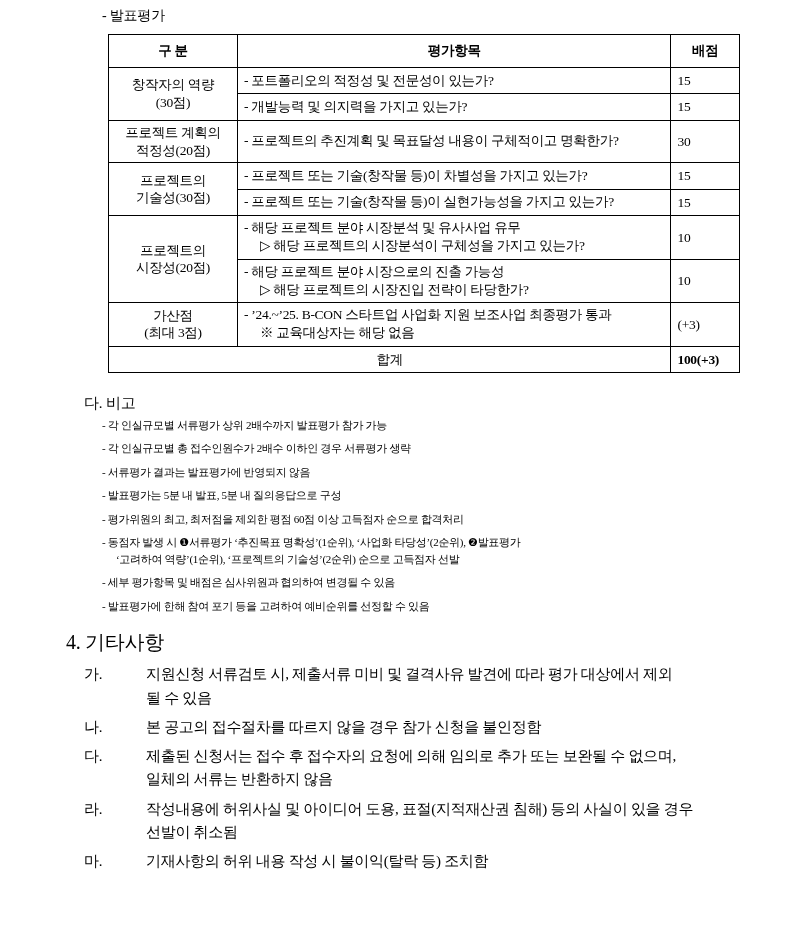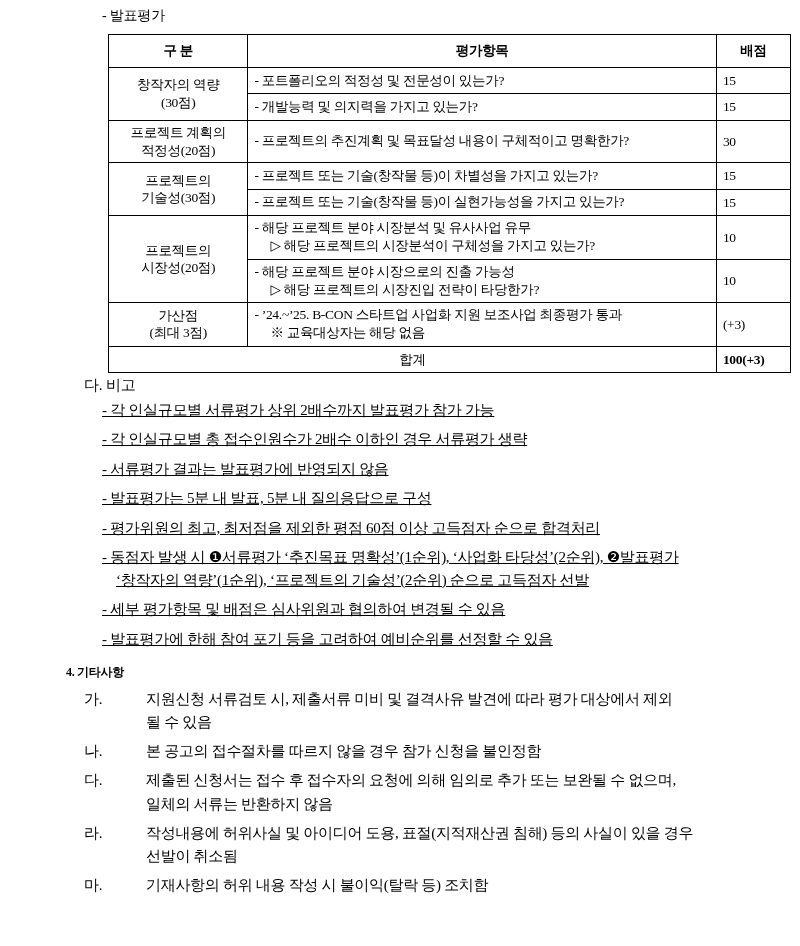--- a/index.html
+++ b/index.html
@@ -23,21 +23,21 @@
     width: 800px;
   }
   .lead-line {
     margin: 0 0 8px 72px;
     font-size: 14px;
     letter-spacing: -0.2px;
   }
   table.eval {
     border-collapse: collapse;
     margin: 0 0 0 78px;
-    width: 683px;
+    width: 632px;
     table-layout: fixed;
   }
   table.eval th, table.eval td {
     border: 1px solid #000000;
     padding: 3px 6px;
     font-size: 13.5px;
     letter-spacing: -0.3px;
     vertical-align: middle;
   }
   table.eval th {
@@ -68,50 +68,49 @@
     text-align: left;
   }
   td.total-label {
     text-align: center;
     font-weight: normal;
   }
   td.total-score {
     font-weight: bold;
   }
   .section {
-    margin-top: 2px;
+    margin-top: 20px;
   }
   .lvl2 {
     margin: 0 0 2px 54px;
     font-size: 15px;
     letter-spacing: -0.2px;
   }
   .bullets {
     margin: 0;
     padding: 0;
     list-style: none;
   }
   .bullets li {
     margin: 0 0 7px 72px;
-    font-size: 15px;
+    font-size: 11px;
     letter-spacing: -0.3px;
     text-indent: -14px;
     padding-left: 14px;
     line-height: 1.5;
-    text-decoration: underline;
   }
   .bullets li .cont {
     display: block;
     text-indent: 0;
     padding-left: 0;
   }
   .heading4 {
     margin: 14px 0 6px 36px;
-    font-size: 12px;
-    font-weight: bold;
+    font-size: 20px;
+    font-weight: normal;
     letter-spacing: -0.3px;
   }
   .olist {
     margin: 0;
     padding: 0;
     list-style: none;
   }
   .olist li {
     margin: 0 0 6px 54px;
     font-size: 15px;
@@ -205,21 +204,21 @@
   <div class="section">
     <div class="lvl2">다. 비고</div>
     <ul class="bullets">
       <li>- 각 인실규모별 서류평가 상위 2배수까지 발표평가 참가 가능</li>
       <li>- 각 인실규모별 총 접수인원수가 2배수 이하인 경우 서류평가 생략</li>
       <li>- 서류평가 결과는 발표평가에 반영되지 않음</li>
       <li>- 발표평가는 5분 내 발표, 5분 내 질의응답으로 구성</li>
       <li>- 평가위원의 최고, 최저점을 제외한 평점 60점 이상 고득점자 순으로 합격처리</li>
       <li>
         <span>- 동점자 발생 시 ❶서류평가 ‘추진목표 명확성’(1순위), ‘사업화 타당성’(2순위), ❷발표평가</span>
-        <span class="cont">‘창작자의 역량’(1순위), ‘프로젝트의 기술성’(2순위) 순으로 고득점자 선발</span>
+        <span class="cont">‘고려하여 역량’(1순위), ‘프로젝트의 기술성’(2순위) 순으로 고득점자 선발</span>
       </li>
       <li>- 세부 평가항목 및 배점은 심사위원과 협의하여 변경될 수 있음</li>
       <li>- 발표평가에 한해 참여 포기 등을 고려하여 예비순위를 선정할 수 있음</li>
     </ul>
   </div>
 
   <div class="heading4">4. 기타사항</div>
   <ul class="olist">
     <li>
       <span class="marker">가.</span>

